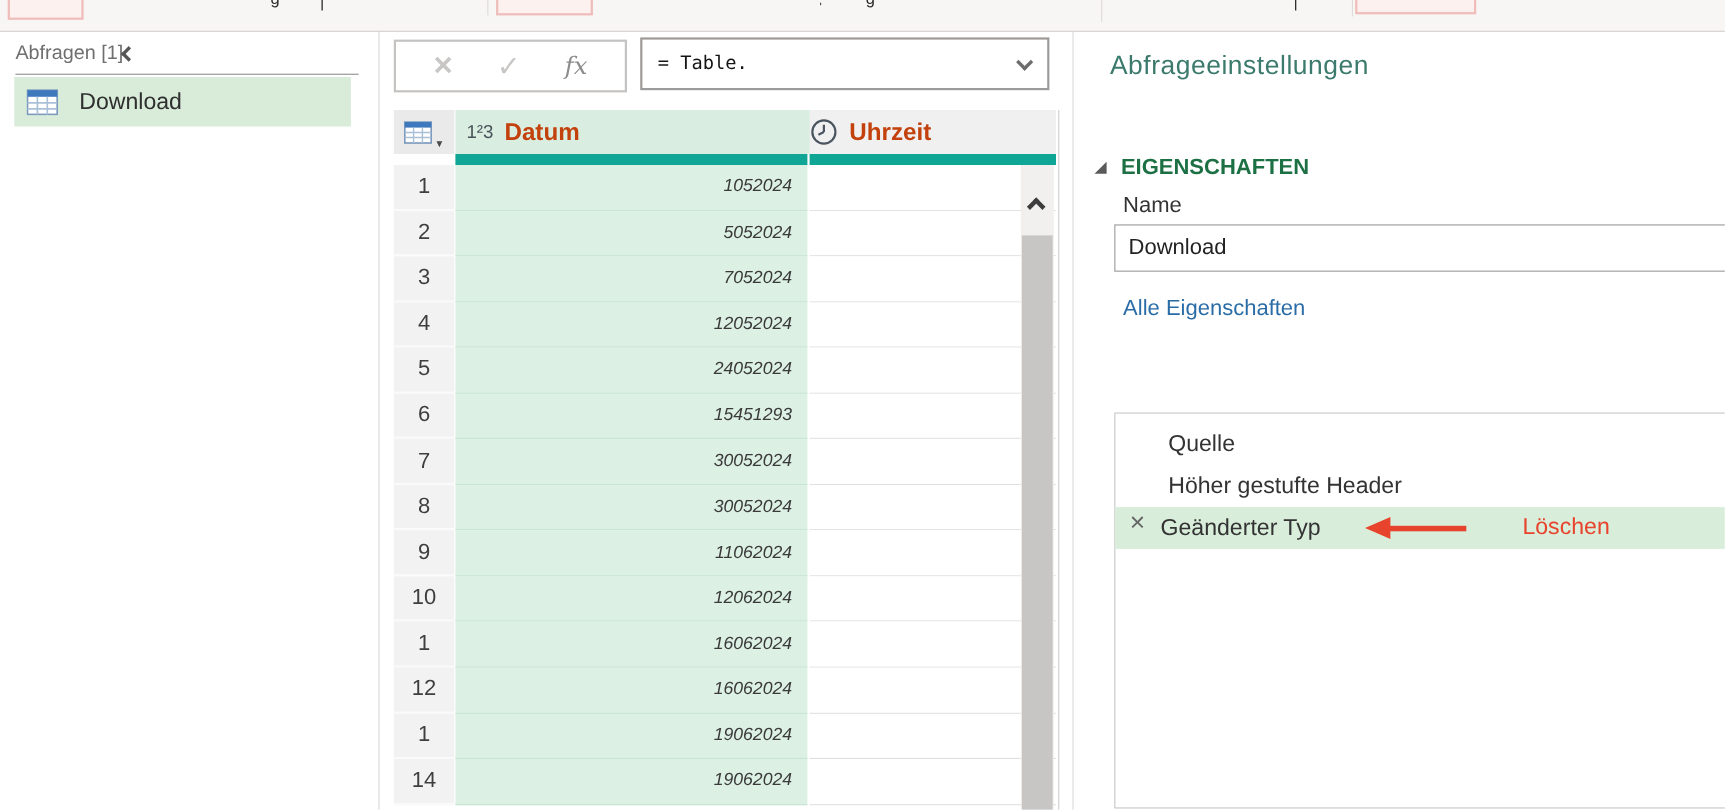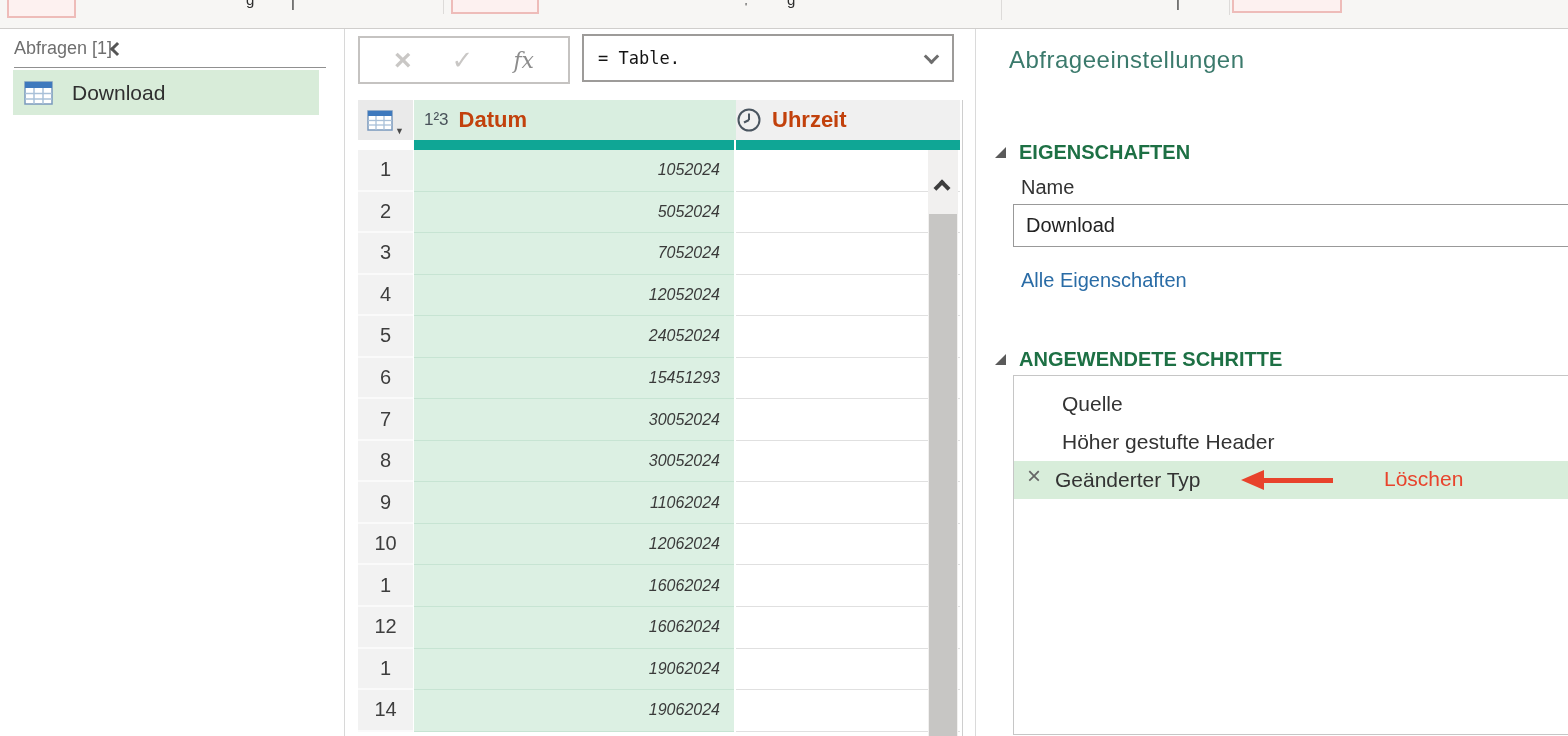--- a/index.html
+++ b/index.html
@@ -263,24 +263,20 @@
 
   <div class="section-h" id="sec-props">
     <span class="tri"></span>
     <span class="section-label">EIGENSCHAFTEN</span>
   </div>
 
   <div class="name-label">Name</div>
   <input class="name-input" type="text" value="Download" style="">
   <div class="all-props">Alle Eigenschaften</div>
 
-  <div class="section-h" id="sec-steps">
-    <span class="tri"></span>
-    <span class="section-label">ANGEWENDETE SCHRITTE</span>
-  </div>
 
   <div id="steps-box">
     <div class="step">
       <span>Quelle</span>
     </div>
     <div class="step">
       <span>Höher gestufte Header</span>
     </div>
     <div class="step selected">
       <span class="step-del">×</span>

